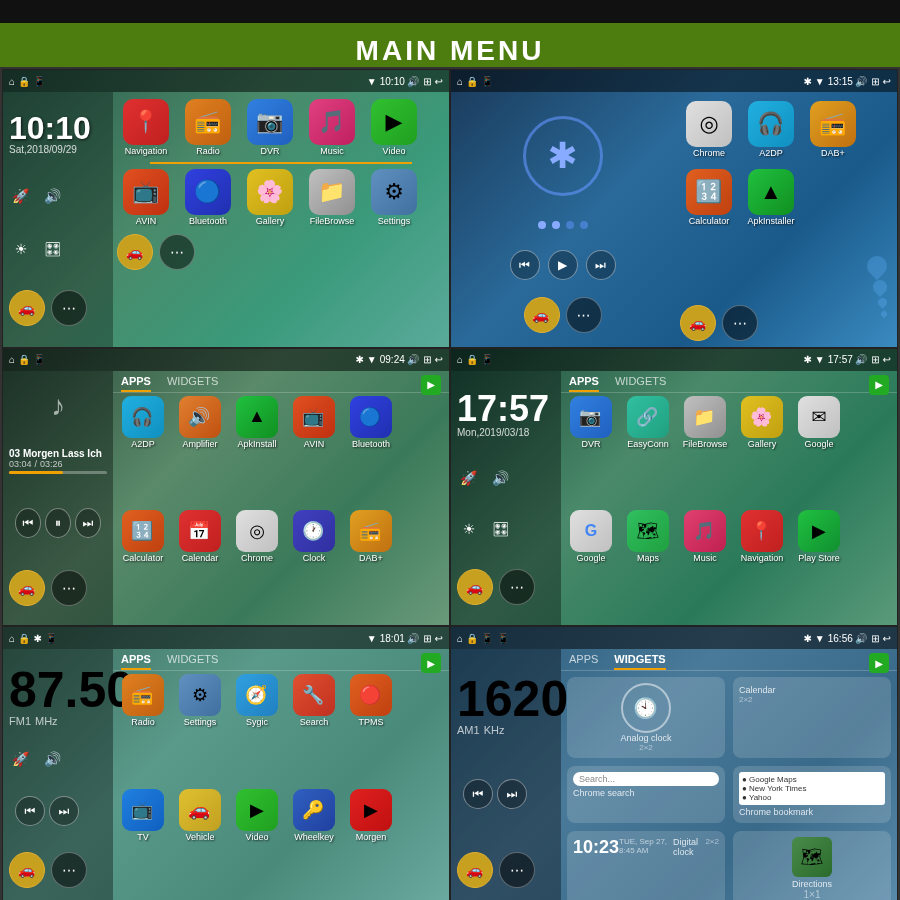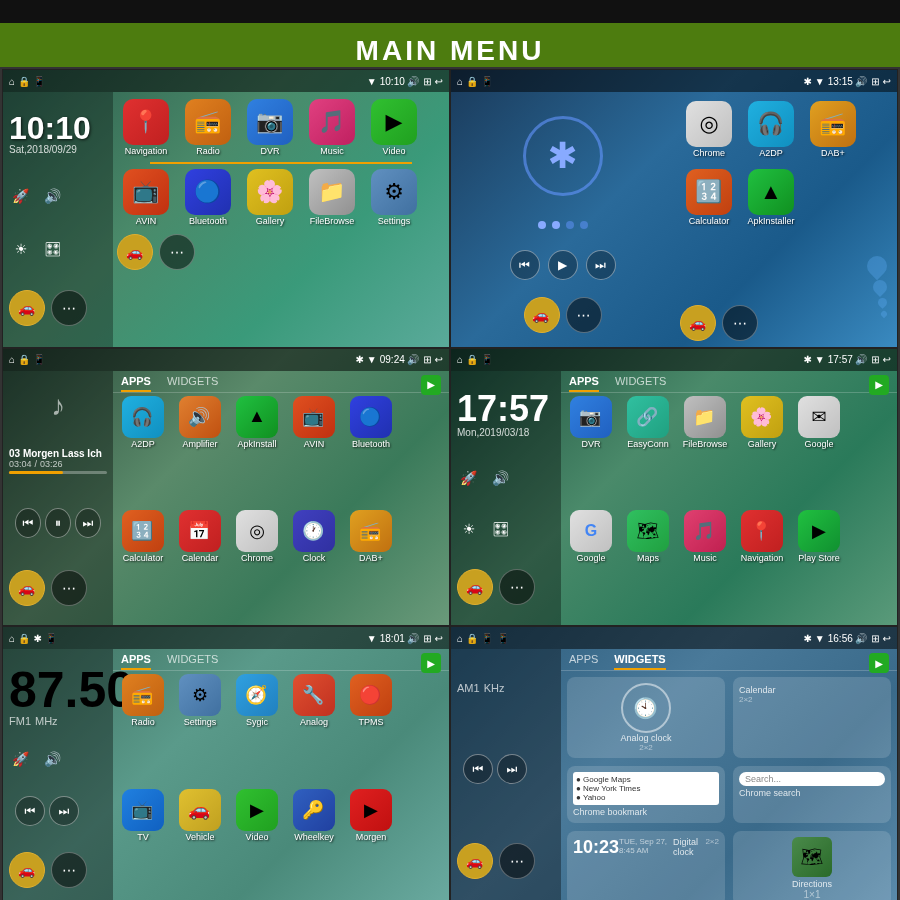--- a/index.html
+++ b/index.html
@@ -794,21 +794,21 @@
           <div class="app-icon-sm">
             <div class="app-icon-img-sm ic-settings">⚙</div>
             <div class="app-icon-label">Settings</div>
           </div>
           <div class="app-icon-sm">
             <div class="app-icon-img-sm ic-sygic">🧭</div>
             <div class="app-icon-label">Sygic</div>
           </div>
           <div class="app-icon-sm">
             <div class="app-icon-img-sm ic-torque">🔧</div>
-            <div class="app-icon-label">Analog</div>
+            <div class="app-icon-label">Search</div>
           </div>
           <div class="app-icon-sm">
             <div class="app-icon-img-sm ic-tpms">🔴</div>
             <div class="app-icon-label">TPMS</div>
           </div>
           <div class="app-icon-sm">
             <div class="app-icon-img-sm ic-tv">📺</div>
             <div class="app-icon-label">TV</div>
           </div>
           <div class="app-icon-sm">
@@ -845,20 +845,21 @@
         <span>▼</span>
         <span>16:56</span>
         <span>🔊</span>
         <span>⊞</span>
         <span>↩</span>
       </div>
     </div>
     <div class="screen-inner" style="display:grid;grid-template-columns:110px 1fr;">
       <div class="screen-left" style="background:rgba(0,0,0,0.35);">
         <div>
+          <div class="radio-freq">1620</div>
           <div style="display:flex;gap:4px;align-items:baseline;">
             <span class="radio-band">AM1</span>
             <span class="radio-band">KHz</span>
           </div>
         </div>
         <div class="media-controls" style="justify-content:flex-start;gap:4px;">
           <div class="media-btn">⏮</div>
           <div class="media-btn">⏭</div>
         </div>
         <div style="display:flex;gap:6px;">
@@ -874,35 +875,35 @@
         </div>
         <div style="display:grid;grid-template-columns:1fr 1fr;gap:4px;padding:4px;flex:1;overflow:hidden;">
           <div class="widget-card" style="display:flex;flex-direction:column;align-items:center;justify-content:center;">
             <div style="width:50px;height:50px;border-radius:50%;border:2px solid rgba(255,255,255,0.5);display:flex;align-items:center;justify-content:center;color:white;font-size:20px;">🕙</div>
             <div class="widget-title">Analog clock</div>
             <div style="color:rgba(255,255,255,0.5);font-size:8px;">2×2</div>
           </div>
           <div class="widget-card" style="font-size:9px;color:white;">
             <div class="widget-title" style="margin-top:2px;">Calendar</div>
             <div style="color:rgba(255,255,255,0.5);font-size:8px;">2×2</div>
+          </div>
+          <div class="widget-card" style="font-size:9px;color:white;">
+            <div style="background:white;border-radius:10px;padding:2px 6px;display:flex;align-items:center;">
+              <span style="color:#888;font-size:9px;">Search...</span>
+            </div>
+            <div class="widget-title" style="margin-top:2px;">Chrome search</div>
           </div>
           <div class="widget-card" style="font-size:9px;color:white;">
             <div style="background:white;border-radius:3px;padding:3px;">
               <div style="color:#333;font-size:8px;">● Google Maps</div>
               <div style="color:#333;font-size:8px;">● New York Times</div>
               <div style="color:#333;font-size:8px;">● Yahoo</div>
             </div>
             <div class="widget-title" style="margin-top:2px;">Chrome bookmark</div>
           </div>
-          <div class="widget-card" style="font-size:9px;color:white;">
-            <div style="background:white;border-radius:10px;padding:2px 6px;display:flex;align-items:center;">
-              <span style="color:#888;font-size:9px;">Search...</span>
-            </div>
-            <div class="widget-title" style="margin-top:2px;">Chrome search</div>
-          </div>
           <div class="widget-card" style="display:flex;flex-direction:row;">
             <div style="color:white;font-size:18px;font-weight:bold;">10:23</div>
             <div style="color:rgba(255,255,255,0.6);font-size:8px;">TUE, Sep 27, 8:45 AM</div>
             <div class="widget-title">Digital clock</div>
             <div style="color:rgba(255,255,255,0.5);font-size:8px;">2×2</div>
           </div>
           <div class="widget-card" style="display:flex;flex-direction:column;align-items:center;justify-content:center;">
             <div style="width:40px;height:40px;border-radius:6px;background:linear-gradient(135deg,#4a8a4a,#2a6a2a);display:flex;align-items:center;justify-content:center;font-size:18px;">🗺</div>
             <div class="widget-title" style="margin-top:2px;">Directions</div>
             <div style="color:rgba(255,255,255,0.5);font-size:10px;text-align:right;">1×1</div>

